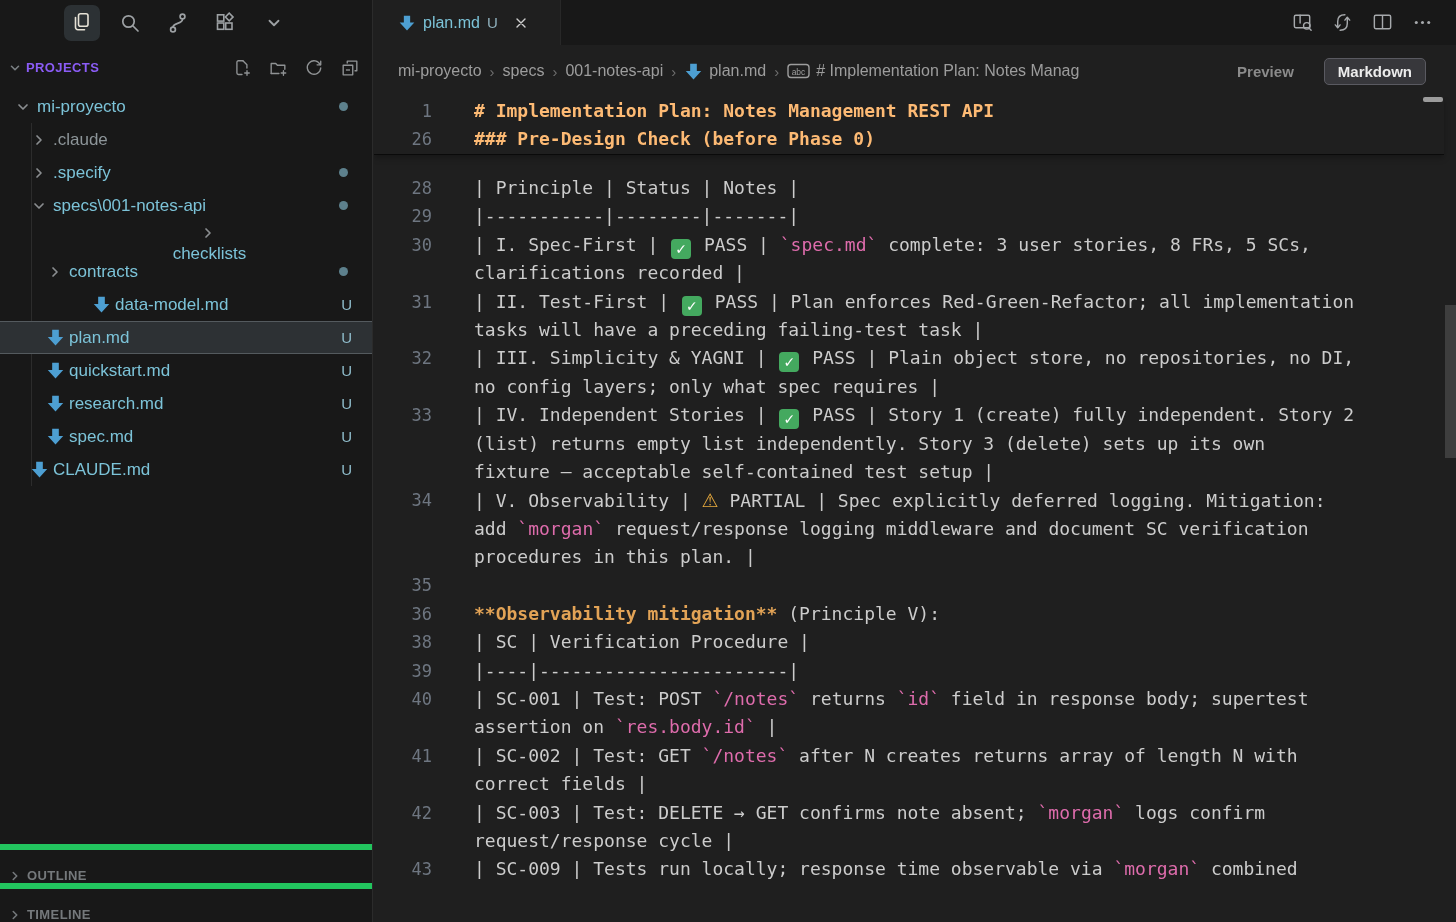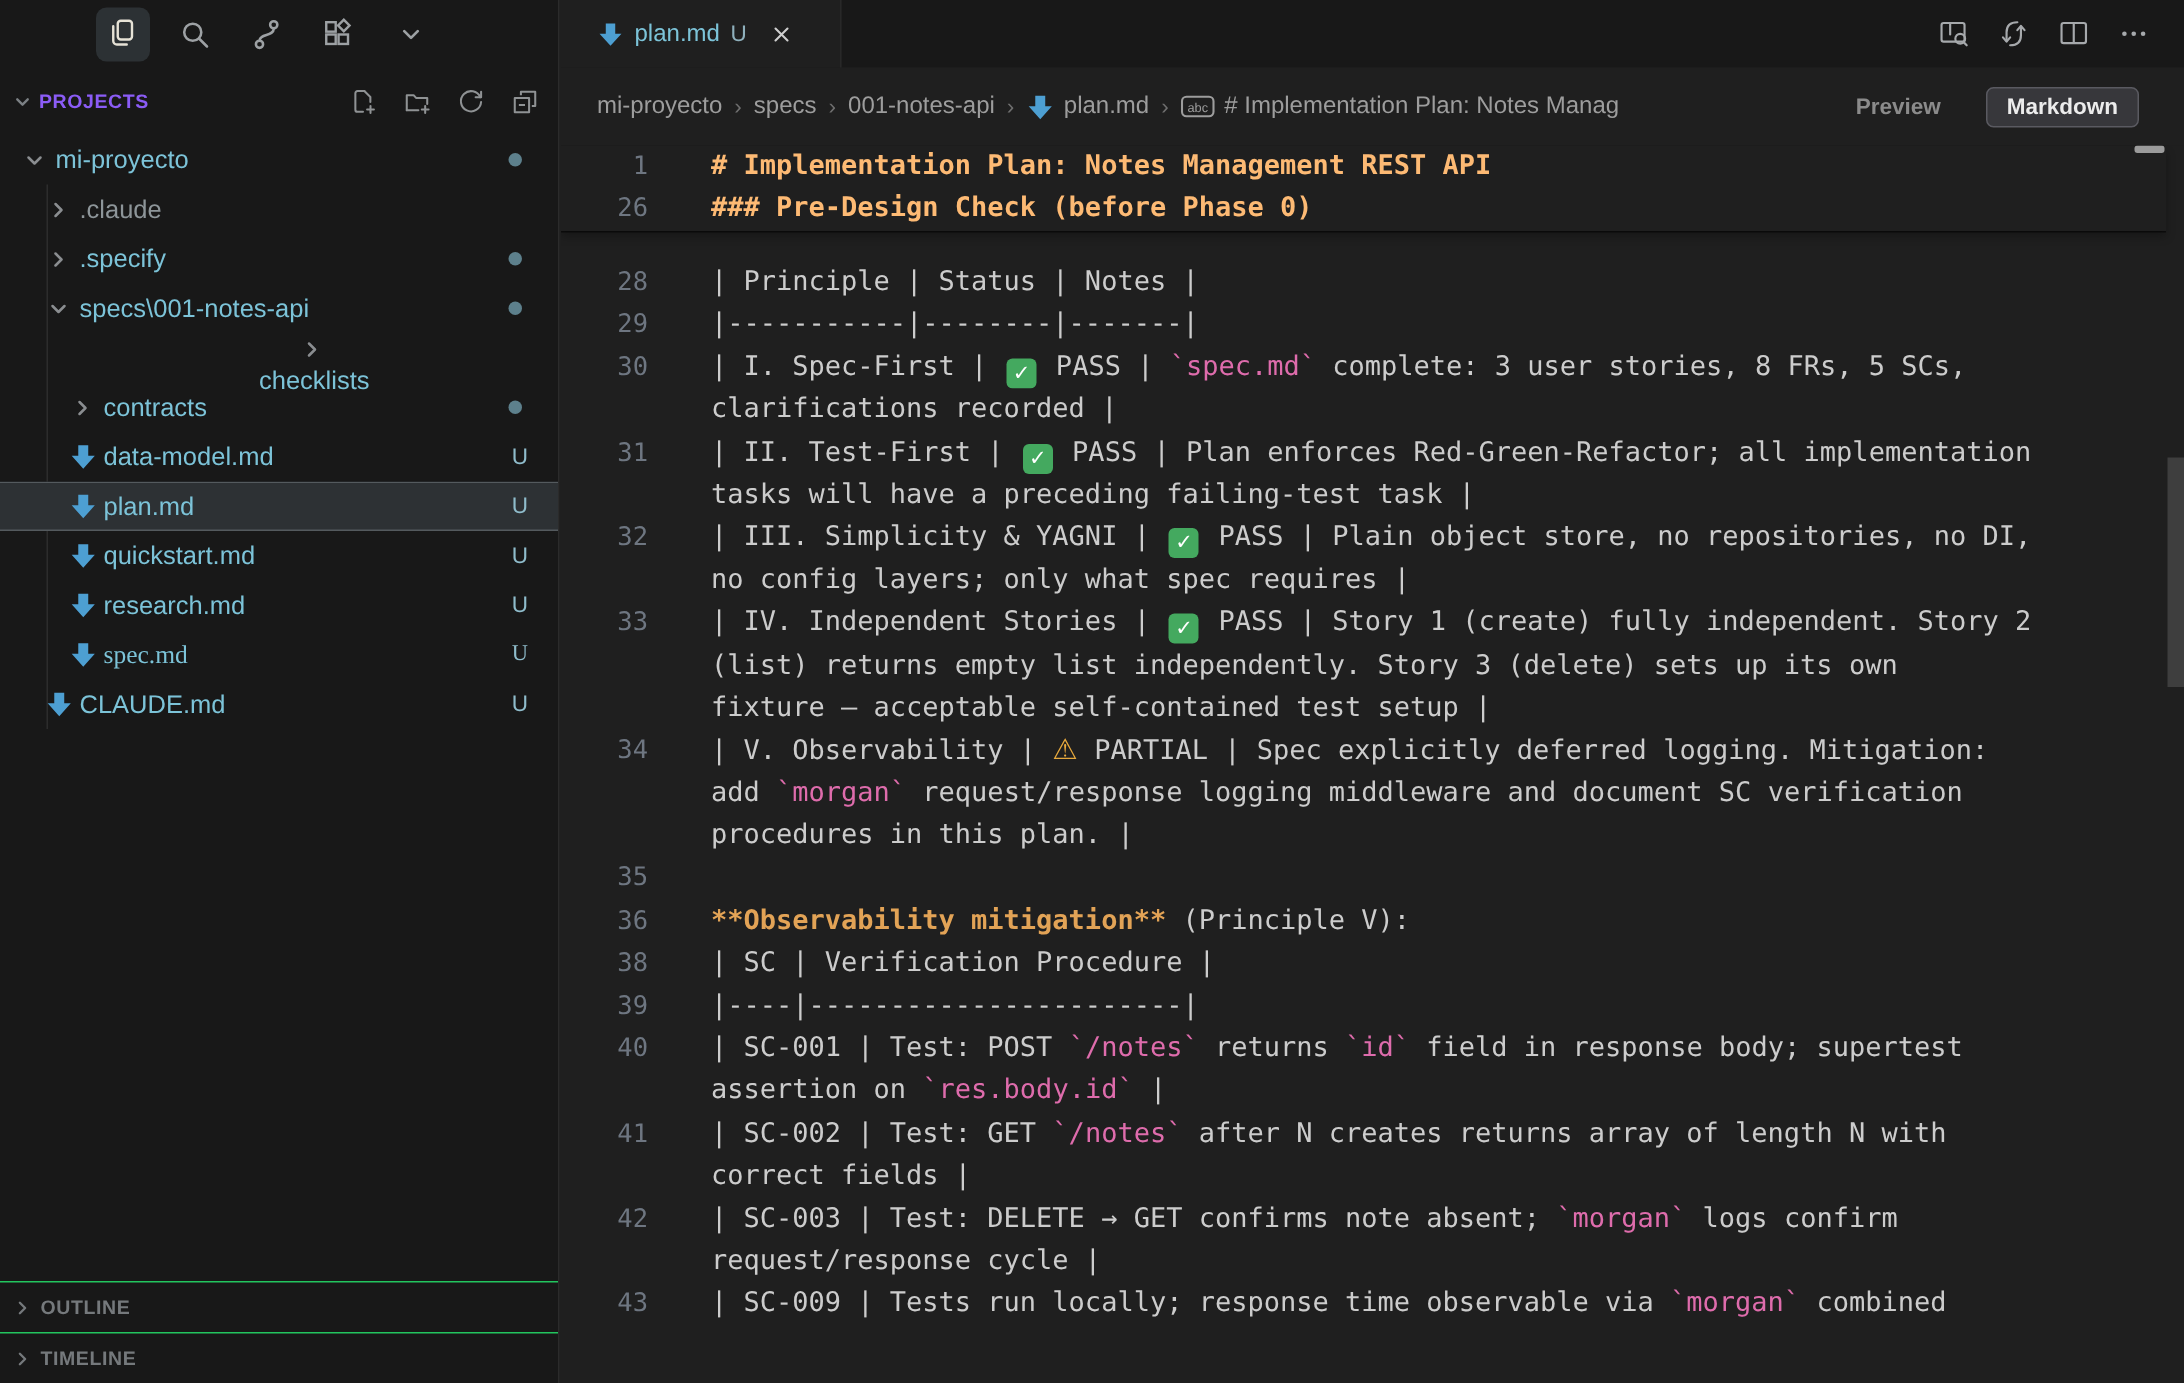--- a/index.html
+++ b/index.html
@@ -16,21 +16,21 @@
   .tree{position:relative;}
   .guide{position:absolute;left:31px;top:33px;width:1px;height:363px;background:#2c2c2c;}
   .trow{height:33px;display:flex;align-items:center;position:relative;}
   .trow.sel{background:#2d3134;box-shadow:inset 0 1px 0 #545a5e, inset 0 -1px 0 #545a5e;}
   .slot{width:22px;height:22px;display:flex;align-items:center;justify-content:center;flex:none;}
   .tlabel{color:#7cc3d8;font-size:17px;margin-left:3px;white-space:pre;}
   .trow.dim .tlabel{color:#8d9599;}
   .dotb{width:9px;height:9px;border-radius:50%;background:#5d808c;margin-left:auto;margin-right:24px;}
   .ub{margin-left:auto;margin-right:20px;color:#8fbccb;font-size:15px;}
   .panel-sections{position:absolute;bottom:0;left:0;right:0;}
-  .psect{height:33px;display:flex;align-items:center;padding-left:8px;border-top:1px solid #22c55e;color:#75797c;font-size:13px;font-weight:bold;letter-spacing:.4px;}
+  .psect{height:33px;display:flex;align-items:flex-end;padding-left:8px;border-top:6px solid #22c55e;color:#75797c;font-size:13px;font-weight:bold;letter-spacing:.4px;}
   .psect span{margin-left:5px;}
   
   .main{position:absolute;left:374px;top:0;right:0;bottom:0;}
   .tabbar{height:45px;background:#181818;display:flex;align-items:stretch;}
   .tab{width:187px;background:#1f1f1f;border-right:1px solid #282828;display:flex;align-items:center;gap:7px;padding:0 10px 0 24px;box-sizing:border-box;}
   .tab-title{color:#7cc3d8;font-size:16px;}
   .tab-badge{color:#8fb0bc;font-size:15px;}
   .tab-close{margin-left:8px;display:flex;align-items:center;}
   .tab-actions{margin-left:auto;display:flex;align-items:center;gap:17px;padding-right:22px;}
   .crumbs{height:52px;background:#1f1f1f;display:flex;align-items:center;padding-left:24px;font-size:16px;color:#9d9d9d;}
@@ -178,57 +178,57 @@
         </div>
         <div class="trow" style="padding-left: 44px;">
           <span class="slot">
             <svg width="16" height="16" viewBox="0 0 16 16" fill="none" stroke="#8a8d90" stroke-width="1.7" stroke-linecap="round" stroke-linejoin="round">
               <path d="M6 4l4 4-4 4"></path>
             </svg>
           </span>
           <span class="tlabel">contracts</span>
           <span class="dotb"></span>
         </div>
+        <div class="trow" style="padding-left: 44px; margin-left: 46px;">
+          <span class="slot">
+            <svg width="19" height="19" viewBox="0 0 16 16">
+              <path d="M5.2 1.5h5.6v6h3.7L8 14.7 1.5 7.5h3.7z" fill="#4d9fd2"></path>
+            </svg>
+          </span>
+          <span class="tlabel">data-model.md</span>
+          <span class="ub">U</span>
+        </div>
+        <div class="trow sel" style="padding-left: 44px;">
+          <span class="slot">
+            <svg width="19" height="19" viewBox="0 0 16 16">
+              <path d="M5.2 1.5h5.6v6h3.7L8 14.7 1.5 7.5h3.7z" fill="#4d9fd2"></path>
+            </svg>
+          </span>
+          <span class="tlabel">plan.md</span>
+          <span class="ub">U</span>
+        </div>
         <div class="trow" style="padding-left: 44px;">
           <span class="slot">
             <svg width="19" height="19" viewBox="0 0 16 16">
               <path d="M5.2 1.5h5.6v6h3.7L8 14.7 1.5 7.5h3.7z" fill="#4d9fd2"></path>
             </svg>
           </span>
-          <span class="tlabel">data-model.md</span>
-          <span class="ub">U</span>
-        </div>
-        <div class="trow sel" style="padding-left: 44px;">
-          <span class="slot">
-            <svg width="19" height="19" viewBox="0 0 16 16">
-              <path d="M5.2 1.5h5.6v6h3.7L8 14.7 1.5 7.5h3.7z" fill="#4d9fd2"></path>
-            </svg>
-          </span>
-          <span class="tlabel">plan.md</span>
+          <span class="tlabel">quickstart.md</span>
           <span class="ub">U</span>
         </div>
         <div class="trow" style="padding-left: 44px;">
           <span class="slot">
             <svg width="19" height="19" viewBox="0 0 16 16">
               <path d="M5.2 1.5h5.6v6h3.7L8 14.7 1.5 7.5h3.7z" fill="#4d9fd2"></path>
             </svg>
           </span>
-          <span class="tlabel">quickstart.md</span>
+          <span class="tlabel">research.md</span>
           <span class="ub">U</span>
         </div>
         <div class="trow" style="padding-left: 44px;">
-          <span class="slot">
-            <svg width="19" height="19" viewBox="0 0 16 16">
-              <path d="M5.2 1.5h5.6v6h3.7L8 14.7 1.5 7.5h3.7z" fill="#4d9fd2"></path>
-            </svg>
-          </span>
-          <span class="tlabel">research.md</span>
-          <span class="ub">U</span>
-        </div>
-        <div class="trow" style="padding-left: 44px; font-family: Liberation Serif, serif;">
           <span class="slot">
             <svg width="19" height="19" viewBox="0 0 16 16">
               <path d="M5.2 1.5h5.6v6h3.7L8 14.7 1.5 7.5h3.7z" fill="#4d9fd2"></path>
             </svg>
           </span>
           <span class="tlabel">spec.md</span>
           <span class="ub">U</span>
         </div>
         <div class="trow" style="padding-left: 28px;">
           <span class="slot">

